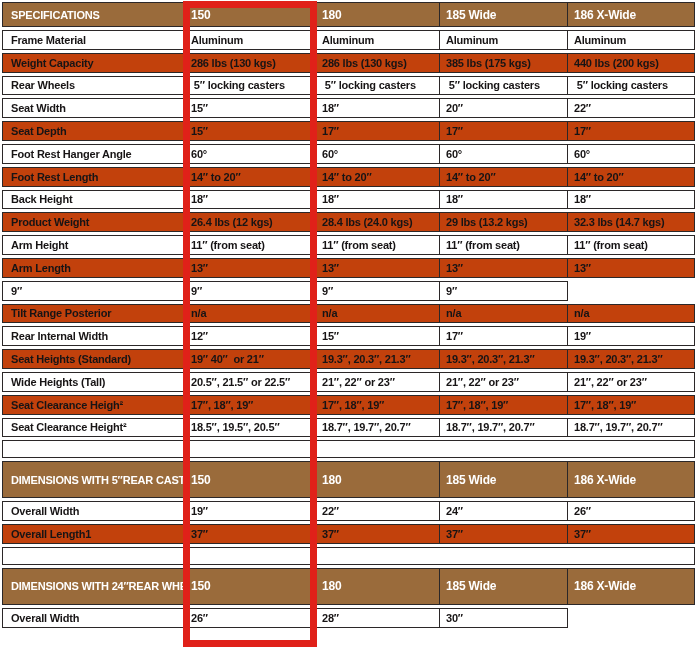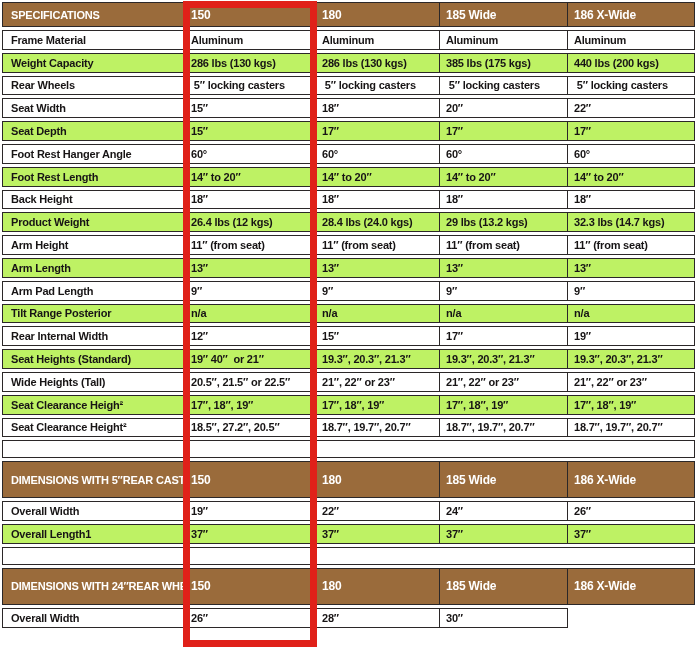--- a/index.html
+++ b/index.html
@@ -40,21 +40,21 @@
   .r-data  { height: 19.8px; }
   .r-spacer{ height: 18px; }
   .head .cell {
     background: #9a6b3b;
     color: #ffffff;
     border-color: #2b2728;
     font-size: 12px;
   }
   .head .title-cell { font-size: 11px; line-height: 12px; }
   .title-lines { display: block; }
-  .gray .cell { background: #bef264; }
+  .gray .cell { background: #c2410c; }
   .spacer-cell {
     grid-column: 1 / -1;
     box-sizing: border-box;
     border: 1px solid #2b2728;
     background: #ffffff;
   }
   #highlight-box {
     position: absolute;
     left: 183px; top: 1px;
     width: 134px; height: 646px;
@@ -154,21 +154,20 @@
       <div class="cell">11″ (from seat)</div>
     </div>
     <div class="row r-data gray">
       <div class="cell">Arm Length</div>
       <div class="cell">13″</div>
       <div class="cell">13″</div>
       <div class="cell">13″</div>
       <div class="cell">13″</div>
     </div>
     <div class="row r-data">
-      <div class="cell">Arm Pad Length</div>
       <div class="cell">9″</div>
       <div class="cell">9″</div>
       <div class="cell">9″</div>
       <div class="cell">9″</div>
     </div>
     <div class="row r-data gray">
       <div class="cell">Tilt Range Posterior</div>
       <div class="cell">n/a</div>
       <div class="cell">n/a</div>
       <div class="cell">n/a</div>
@@ -197,21 +196,21 @@
     </div>
     <div class="row r-data gray">
       <div class="cell">Seat Clearance Heigh²</div>
       <div class="cell">17″, 18″, 19″</div>
       <div class="cell">17″, 18″, 19″</div>
       <div class="cell">17″, 18″, 19″</div>
       <div class="cell">17″, 18″, 19″</div>
     </div>
     <div class="row r-data">
       <div class="cell">Seat Clearance Height²</div>
-      <div class="cell">18.5″, 27.2″, 20.5″</div>
+      <div class="cell">18.5″, 19.5″, 20.5″</div>
       <div class="cell">18.7″, 19.7″, 20.7″</div>
       <div class="cell">18.7″, 19.7″, 20.7″</div>
       <div class="cell">18.7″, 19.7″, 20.7″</div>
     </div>
     <div class="row r-spacer">
       <div class="spacer-cell"></div>
     </div>
     <div class="row head r-sect">
       <div class="cell title-cell"><div class="title-lines">DIMENSIONS WITH 5″</div><div class="title-lines">REAR CASTERS</div></div>
       <div class="cell">150</div>

